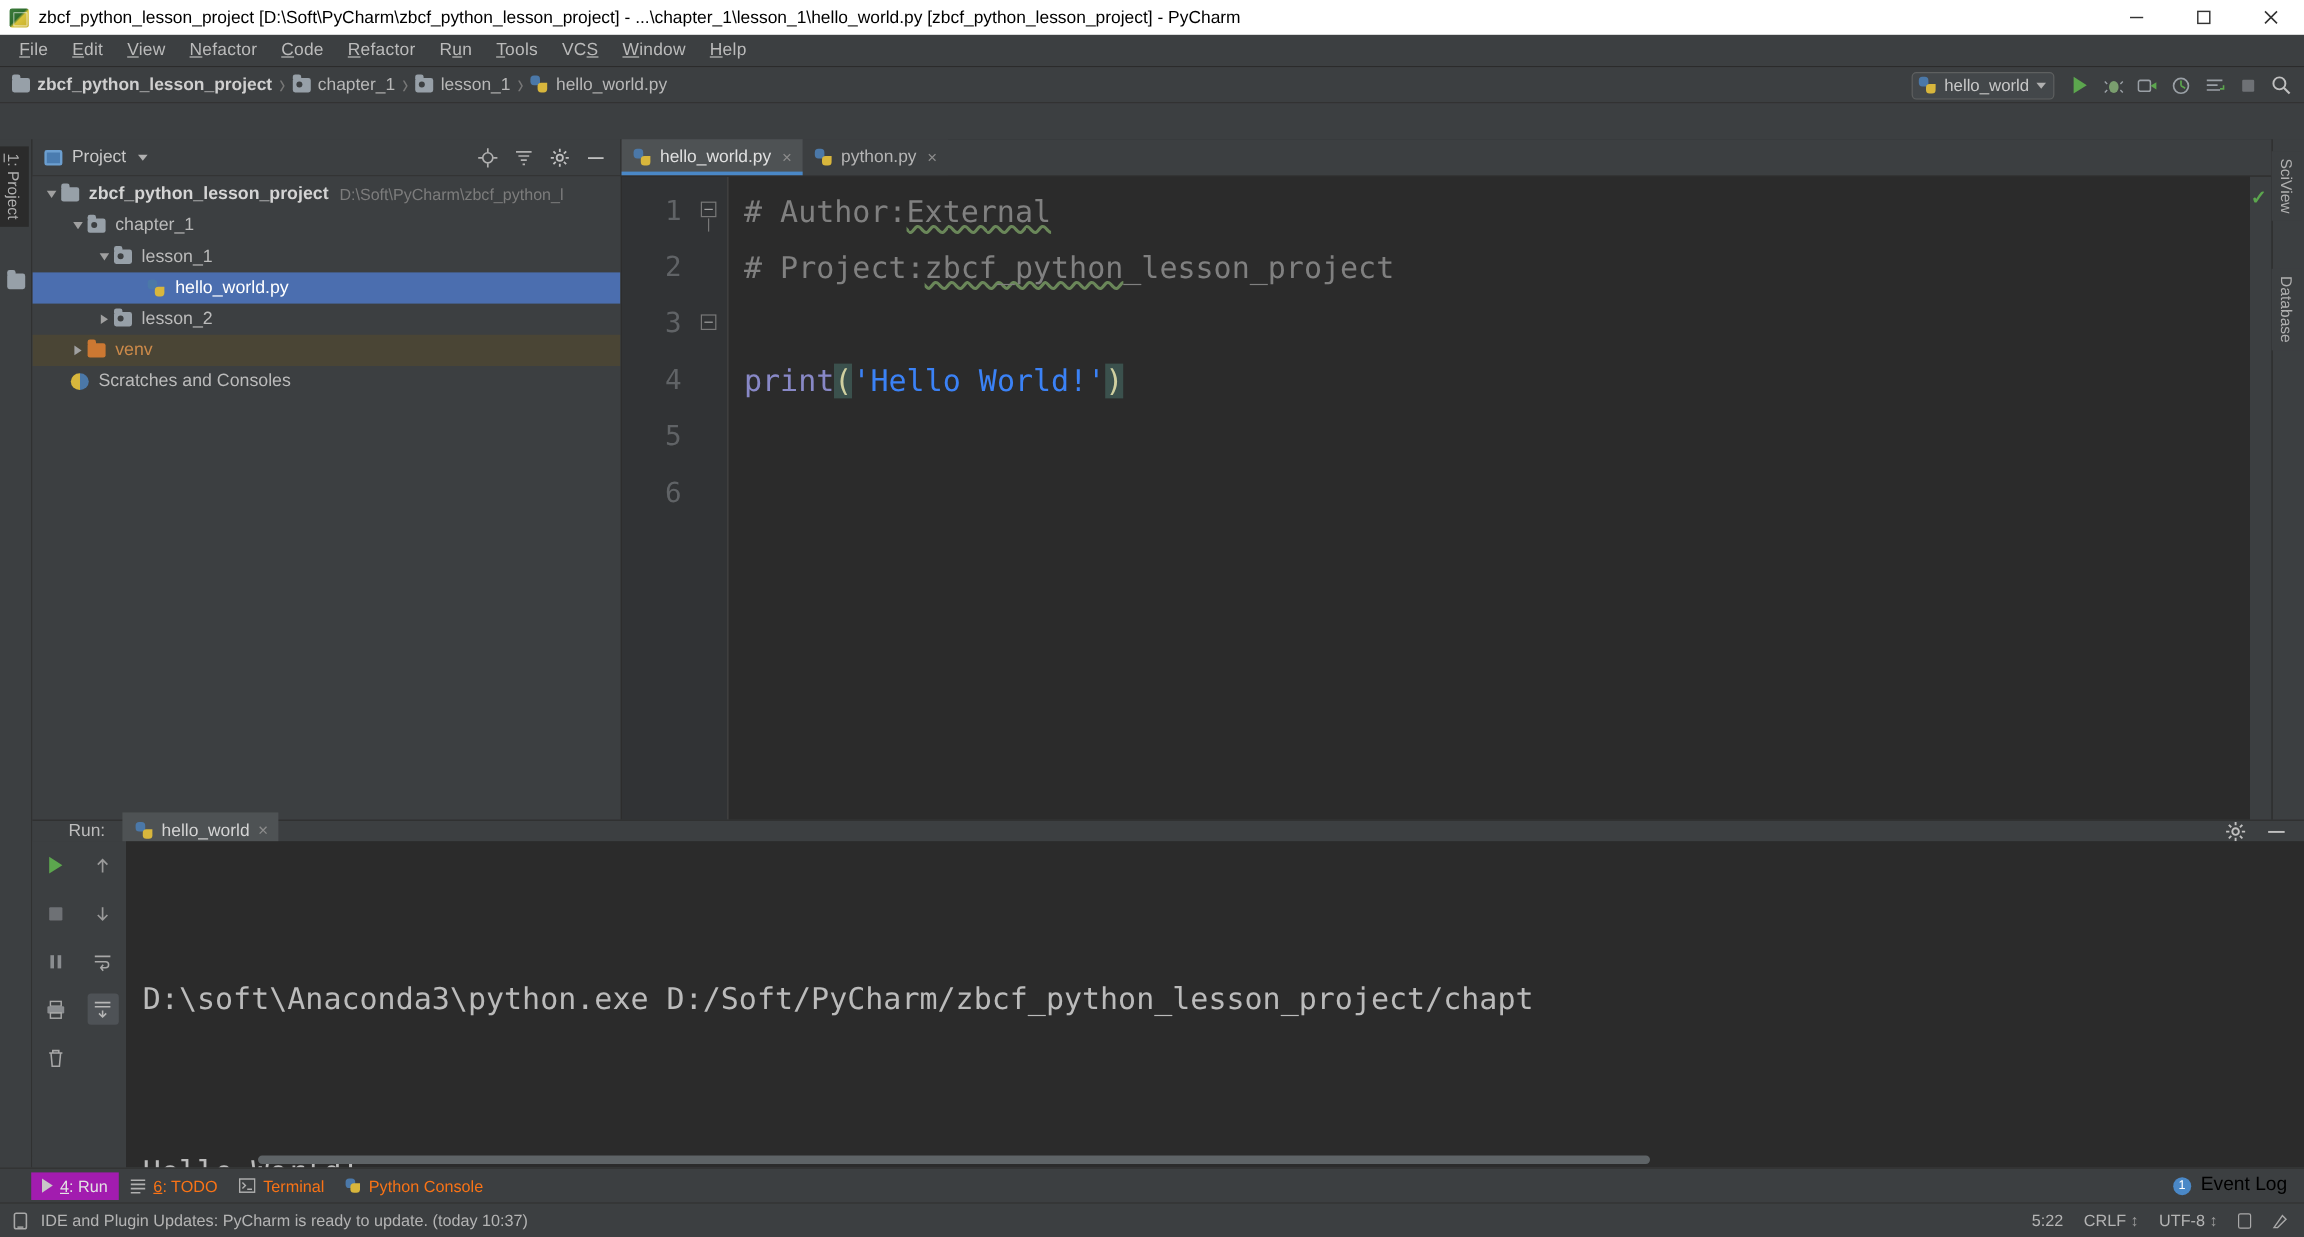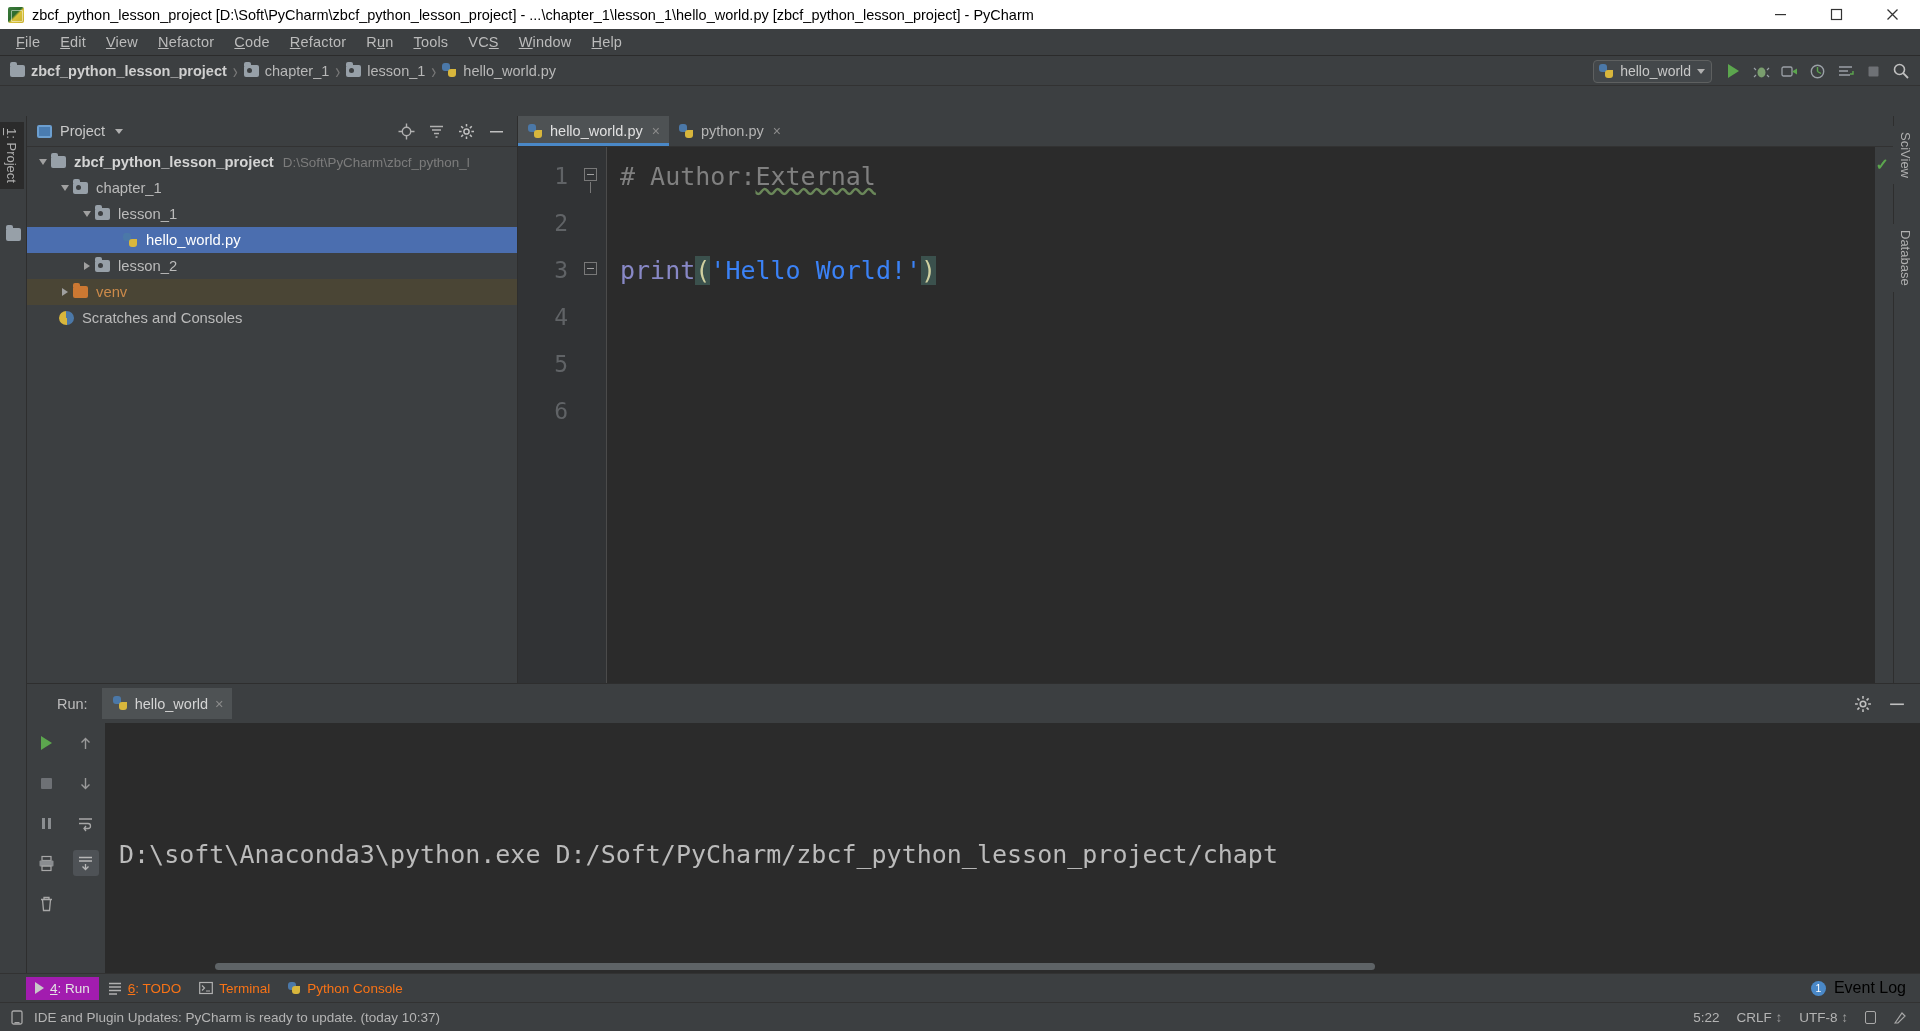--- a/index.html
+++ b/index.html
@@ -210,21 +210,21 @@
   .err-ok { position:absolute; right:4px; top:8px; color:#5ca64e; font-size:16px; font-weight:bold;}
 
   
   .rightstrip { width:27px; background:#3c3f41; border-left:1px solid #2e2e2e; position:relative; flex:none;}
 
   
   .runpanel {
     position:absolute; left:27px; right:0; bottom:58px; height:290px;
     background:#3c3f41; border-top:1px solid #2e2e2e; display:flex; flex-direction:column;
   }
-  .run-head { height:39px; display:flex; align-items:center; padding-left:30px; }
+  .run-head { height:17px; display:flex; align-items:center; padding-left:30px; }
   .run-head .runlbl { font-size:14.5px; color:#bcbcbc; margin-right:14px; }
   .run-tab {
     display:flex; align-items:center; gap:7px; height:31px; padding:0 9px 0 11px;
     background:#4e5254; font-size:14.5px; color:#d4d4d4;
   }
   .run-tab .x { color:#8c8c8c; }
   .run-head-right { margin-left:auto; display:flex; align-items:center; gap:16px; padding-right:14px; }
 
   .run-body { flex:1; display:flex; min-height:0; }
   .run-side { width:78px; flex:none; display:flex; background:#3c3f41; }
@@ -505,20 +505,21 @@
         <div class="ln">4</div>
         <div class="ln">5</div>
         <div class="ln">6</div>
         <div class="fold f1"></div>
         <div class="fold f3"></div>
       </div>
 
       <div class="codearea">
         <div class="caretline-guide" style="left:0"></div>
         <div class="cline"><span class="c-comment"># Author:</span><span class="c-comment c-typo">External</span></div>
+        <div class="cline"><span class="c-comment"># Project:</span><span class="c-comment c-typo">zbcf_python</span><span class="c-comment">_lesson_project</span></div>
         <div class="cline"></div>
         <div class="cline"><span class="c-kw">print</span><span class="c-paren">(</span><span class="c-str">'Hello World!'</span><span class="c-paren">)</span></div>
         <div class="cline"></div>
 
       </div>
 
       <div class="err-stripe">
         <span class="err-ok">✓</span>
       </div>
     </div>

